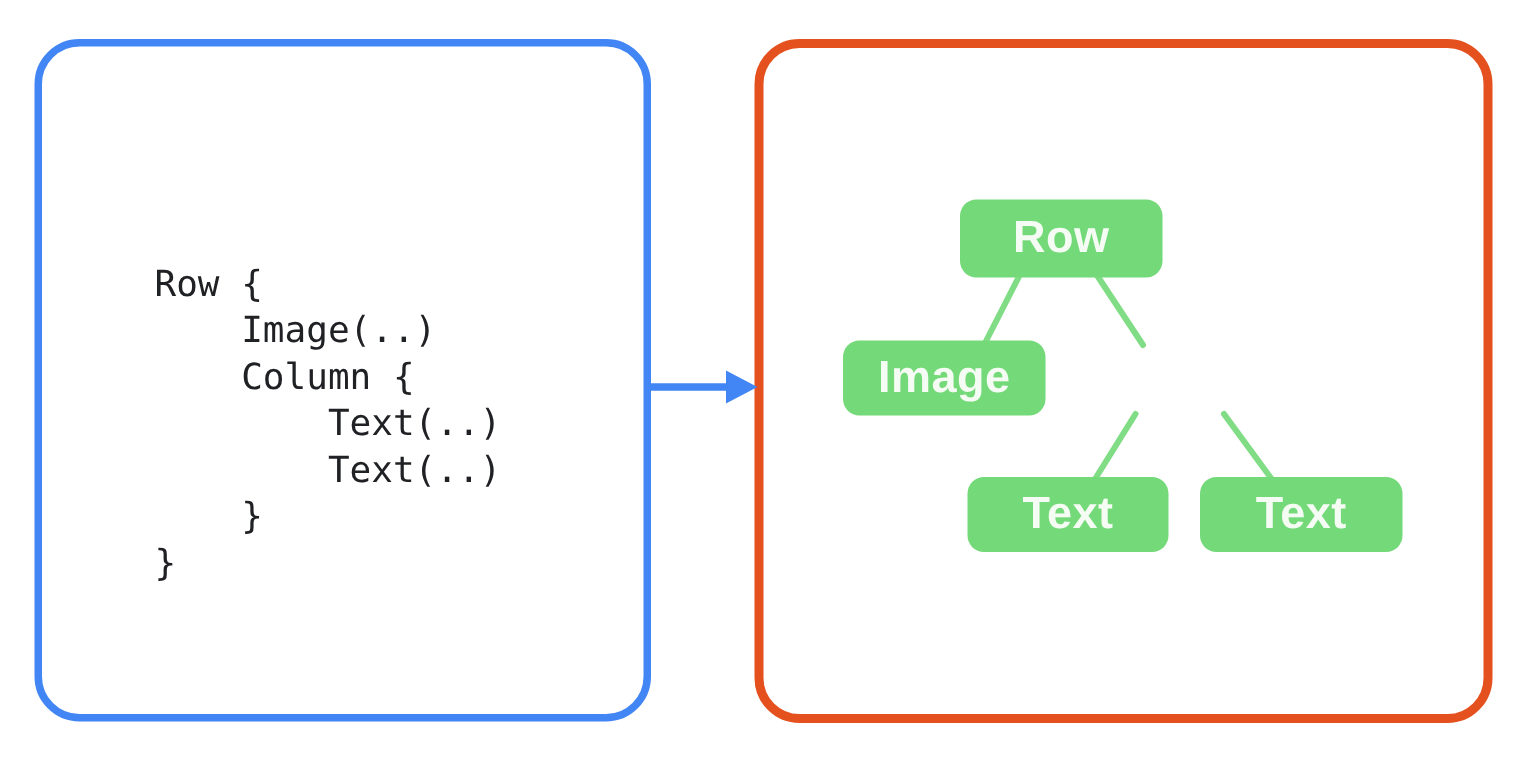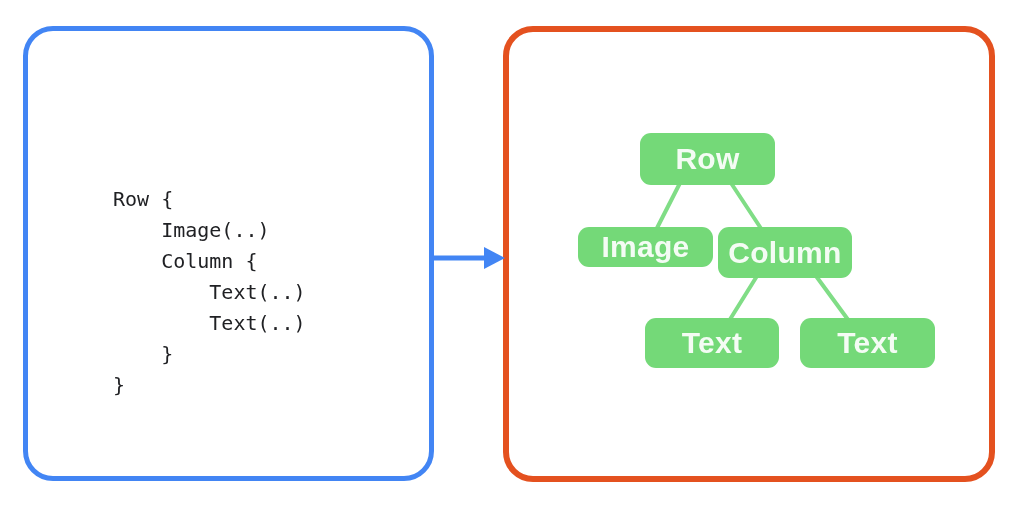--- a/index.html
+++ b/index.html
@@ -32,23 +32,23 @@
     left: 503px;
     top: 26px;
     width: 492px;
     height: 456px;
     border: 6px solid var(--c-tree_panel_border, #e4511f);
   }
   .code {
     position: absolute;
     left: 103px;
     top: 174px;
-    margin: 10px;
+    margin: 0;
     font-family: "DejaVu Sans Mono", "Liberation Mono", monospace;
-    font-size: 20px;
+    font-size: 24px;
     line-height: 31px;
     white-space: pre;
     color: var(--c-code_text, #202124);
     z-index: 3;
   }
   .arrow-svg {
     position: absolute;
     left: 430px;
     top: 238px;
     width: 80px;
@@ -84,21 +84,21 @@
     display: flex;
     align-items: center;
     justify-content: center;
     color: var(--c-node_text, #f4fcf4);
     font-family: "Liberation Sans", sans-serif;
     font-weight: 700;
     font-size: 30px;
     letter-spacing: 0.3px;
   }
   .node-row    { left: 640px; top: 133px; width: 135px; height: 52px; }
-  .node-image  { left: 562px; top: 227px; width: 135px; height: 40px; margin-left: 16px; }
+  .node-image  { left: 562px; top: 227px; width: 135px; height: 50px; }
   .node-column { left: 718px; top: 227px; width: 134px; height: 51px; }
   .node-text-1 { left: 645px; top: 318px; width: 134px; height: 50px; }
   .node-text-2 { left: 800px; top: 318px; width: 135px; height: 50px; }
 </style>
 </head>
 <body>
 
 <div class="canvas">
 
   <div class="panel panel-code"></div>
@@ -123,23 +123,20 @@
     <line x1="757" y1="276" x2="729" y2="321"></line>
     <line x1="816" y1="276" x2="849" y2="321"></line>
   </svg>
 
   <div class="node node-row">
     <span>Row</span>
   </div>
   <div class="node node-image">
     <span>Image</span>
   </div>
-  <div class="node node-column">
-    <span>Column</span>
-  </div>
   <div class="node node-text-1">
     <span>Text</span>
   </div>
   <div class="node node-text-2">
     <span>Text</span>
   </div>
 
 </div>
 
 </body></html>

